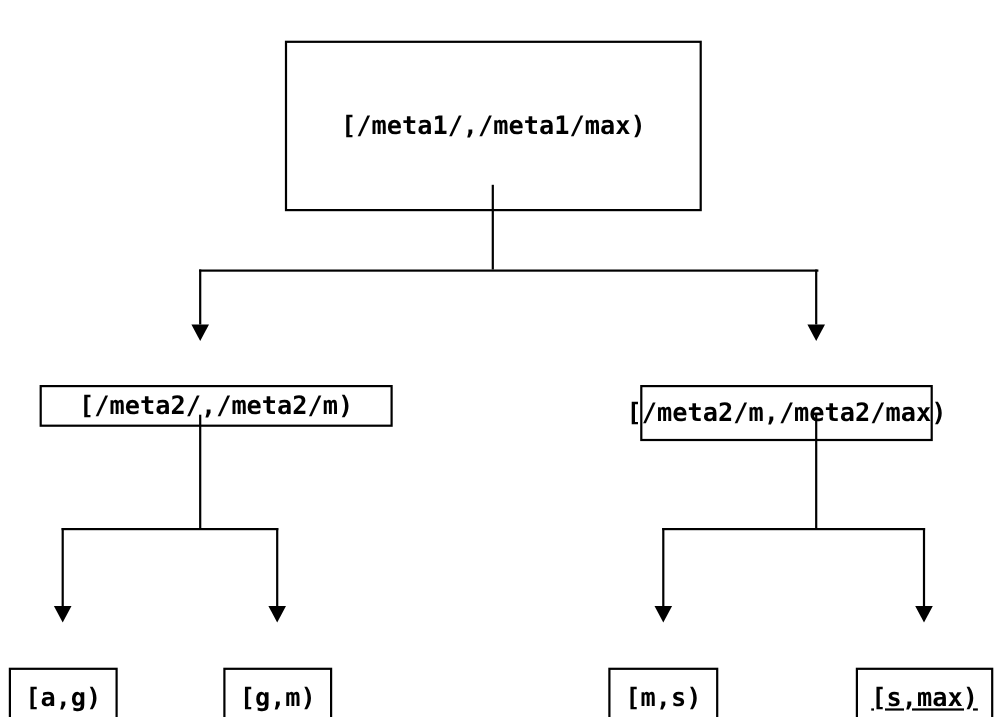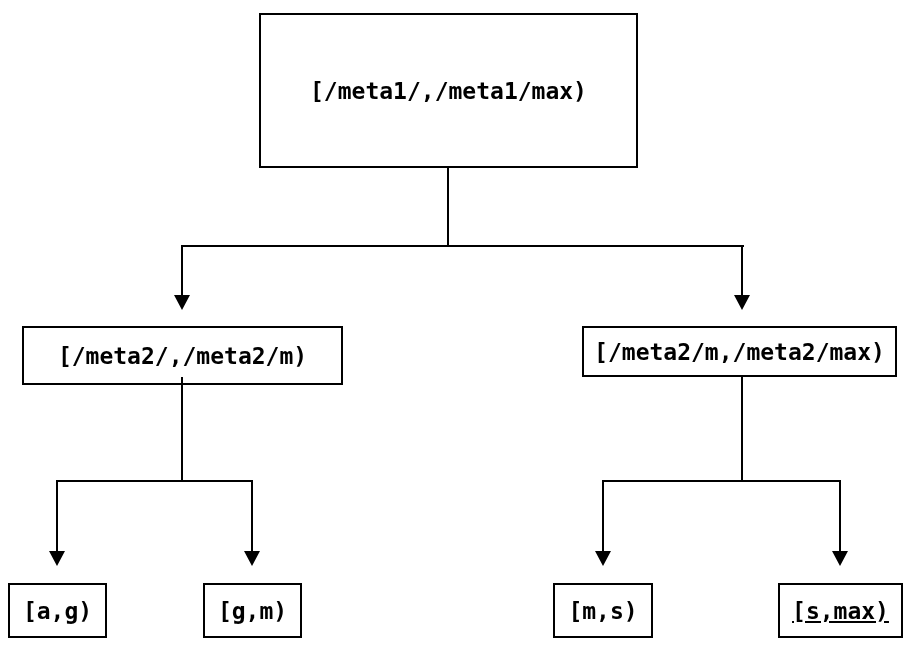--- a/index.html
+++ b/index.html
@@ -27,41 +27,42 @@
     border: 2px solid var(--box-border);
     background: var(--box-fill);
     color: var(--text);
     font-family: "DejaVu Sans Mono", "Liberation Mono", monospace;
     font-weight: 700;
     font-size: 23px;
     display: flex;
     align-items: center;
     justify-content: center;
     white-space: nowrap;
+    margin-top: 24px;
   }
   .vline, .hline {
     position: absolute;
     background: var(--line);
   }
   .vline { width: 2px; }
   .hline { height: 2px; }
   .arrow {
     position: absolute;
     width: 0;
     height: 0;
     border-left: 8px solid transparent;
     border-right: 8px solid transparent;
     border-top: 15px solid var(--line);
   }
 
   
   .node-root        { left: 259px; top: 13px;  width: 379px; height: 155px; }
   
-  .node-left-child  { left: 22px;  top: 326px; width: 321px; height: 59px; text-align: center; }
-  .node-right-child { left: 582px; top: 326px; width: 315px; height: 51px; }
+  .node-left-child  { left: 36px;  top: 326px; width: 321px; height: 38px; text-align: center; }
+  .node-right-child { left: 582px; top: 326px; width: 266px; height: 51px; }
   
   .node-leaf-ag     { left: 8px;   top: 583px; width: 99px;  height: 55px; }
   .node-leaf-gm     { left: 203px; top: 583px; width: 99px;  height: 55px; }
   .node-leaf-ms     { left: 553px; top: 583px; width: 100px; height: 55px; }
   .node-leaf-smax   { left: 778px; top: 583px; width: 125px; height: 55px; text-decoration: underline; }
 
   
   .root-stem        { left: 447px; top: 168px; height: 77px; }
   .l1-bar           { left: 181px; top: 245px; width: 563px; }
   .l1-drop-left     { left: 181px; top: 245px; height: 50px; }

